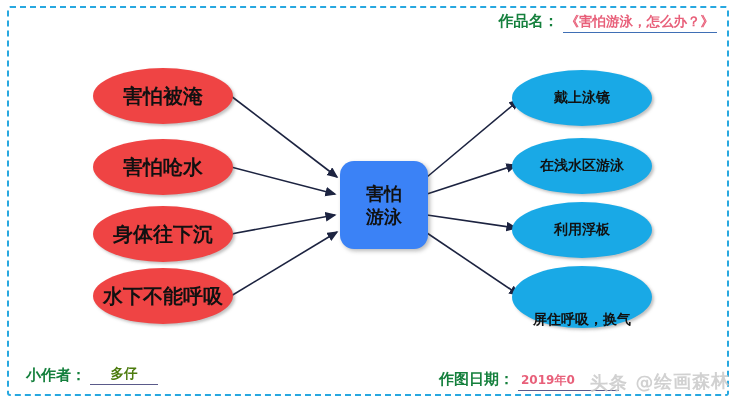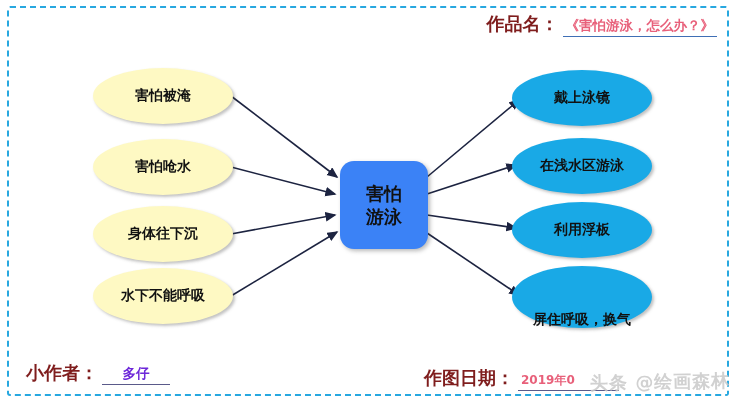--- a/index.html
+++ b/index.html
@@ -50,23 +50,23 @@
   
   #work-name-row {
     position: absolute;
     right: 22px;
     top: 12px;
     display: flex;
     align-items: baseline;
     white-space: nowrap;
   }
   .meta-label {
-    font-size: 18px;
-    font-weight: bold;
-    color: #7f1d1d;
+    font-size: 15px;
+    font-weight: bold;
+    color: #15803d;
   }
   .meta-value {
     font-size: 13.5px;
     font-weight: bold;
     color: #e8607a;
     border-bottom: 1.5px solid #3f6fb5;
     padding: 0 3px 1px 3px;
     margin-left: 4px;
   }
   
@@ -74,21 +74,21 @@
     position: absolute;
     left: 26px;
     bottom: 20px;
     display: flex;
     align-items: flex-end;
     white-space: nowrap;
   }
   #author-row .meta-value {
     min-width: 62px;
     text-align: center;
-    color: #6d28d9;
+    color: #4d7c0f;
     border-bottom: 1.5px solid #5a5a8a;
   }
   #date-row {
     position: absolute;
     right: 120px;
     bottom: 14px;
     display: flex;
     align-items: baseline;
     white-space: nowrap;
   }
@@ -105,22 +105,22 @@
     display: flex;
     align-items: center;
     justify-content: center;
     text-align: center;
     color: #111111;
     font-weight: bold;
     box-sizing: border-box;
   }
   .node.cause {
     border-radius: 50%;
-    background: #fef9c3;
-    font-size: 14px;
+    background: #ef4444;
+    font-size: 20px;
     box-shadow: 2px 2px 3px rgba(80,80,80,0.35);
   }
   .node.effect {
     border-radius: 50%;
     background: #19a9e6;
     font-size: 14px;
     box-shadow: 2px 2px 3px rgba(80,80,80,0.35);
   }
   .node.center {
     border-radius: 14px;

